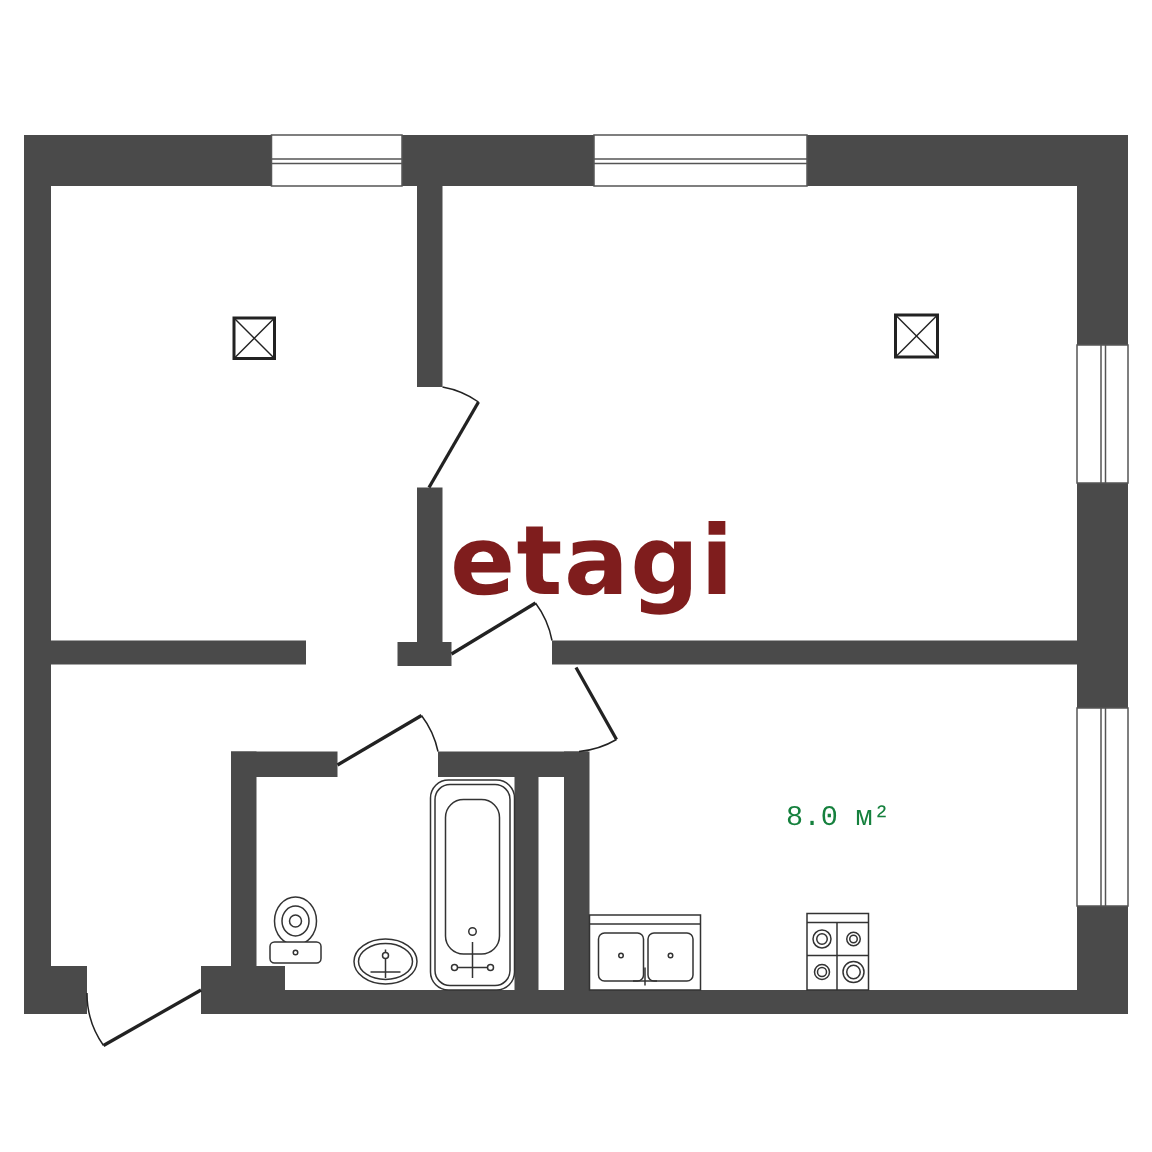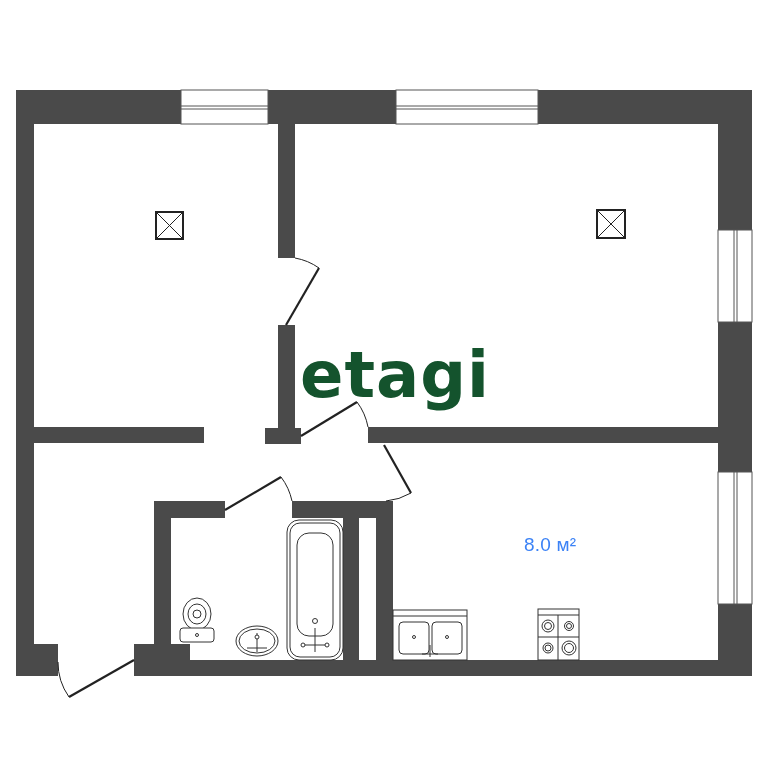--- a/index.html
+++ b/index.html
@@ -1,20 +1,20 @@
 <!DOCTYPE html>
 <html><head>
   <meta charset="utf-8">
   <style>
     html, body { margin: 0; padding: 0; background: #ffffff; }
     body { width: 768px; height: 768px; position: relative; overflow: hidden; font-family: "DejaVu Sans", sans-serif; }
     #plan { position: absolute; left: 0; top: 0; width: 768px; height: 768px; }
-    .label { position: absolute; font-family: Liberation Sans, sans-serif; color: #3b82f6; }
+    .label { position: absolute; font-family: Liberation Mono, monospace; color: #15803d; }
     .area-label { left: 524px; top: 534px; font-size: 19px; letter-spacing: 0.2px; }
-    .watermark { position: absolute; left: 300px; top: 338px; font-family: "DejaVu Sans", sans-serif; font-weight: bold; font-size: 64px; color: #14532d; letter-spacing: 1px; pointer-events: none; }
+    .watermark { position: absolute; left: 300px; top: 338px; font-family: "DejaVu Sans", sans-serif; font-weight: bold; font-size: 64px; color: #7f1d1d; letter-spacing: 1px; pointer-events: none; }
   </style>
 </head>
 <body>
 
 <div class="watermark">etagi</div>
 
 <svg id="plan" viewBox="0 0 768 768" xmlns="http://www.w3.org/2000/svg">
   <g fill="#4a4a4a">
 
     <rect x="16" y="90" width="165" height="34"></rect>

